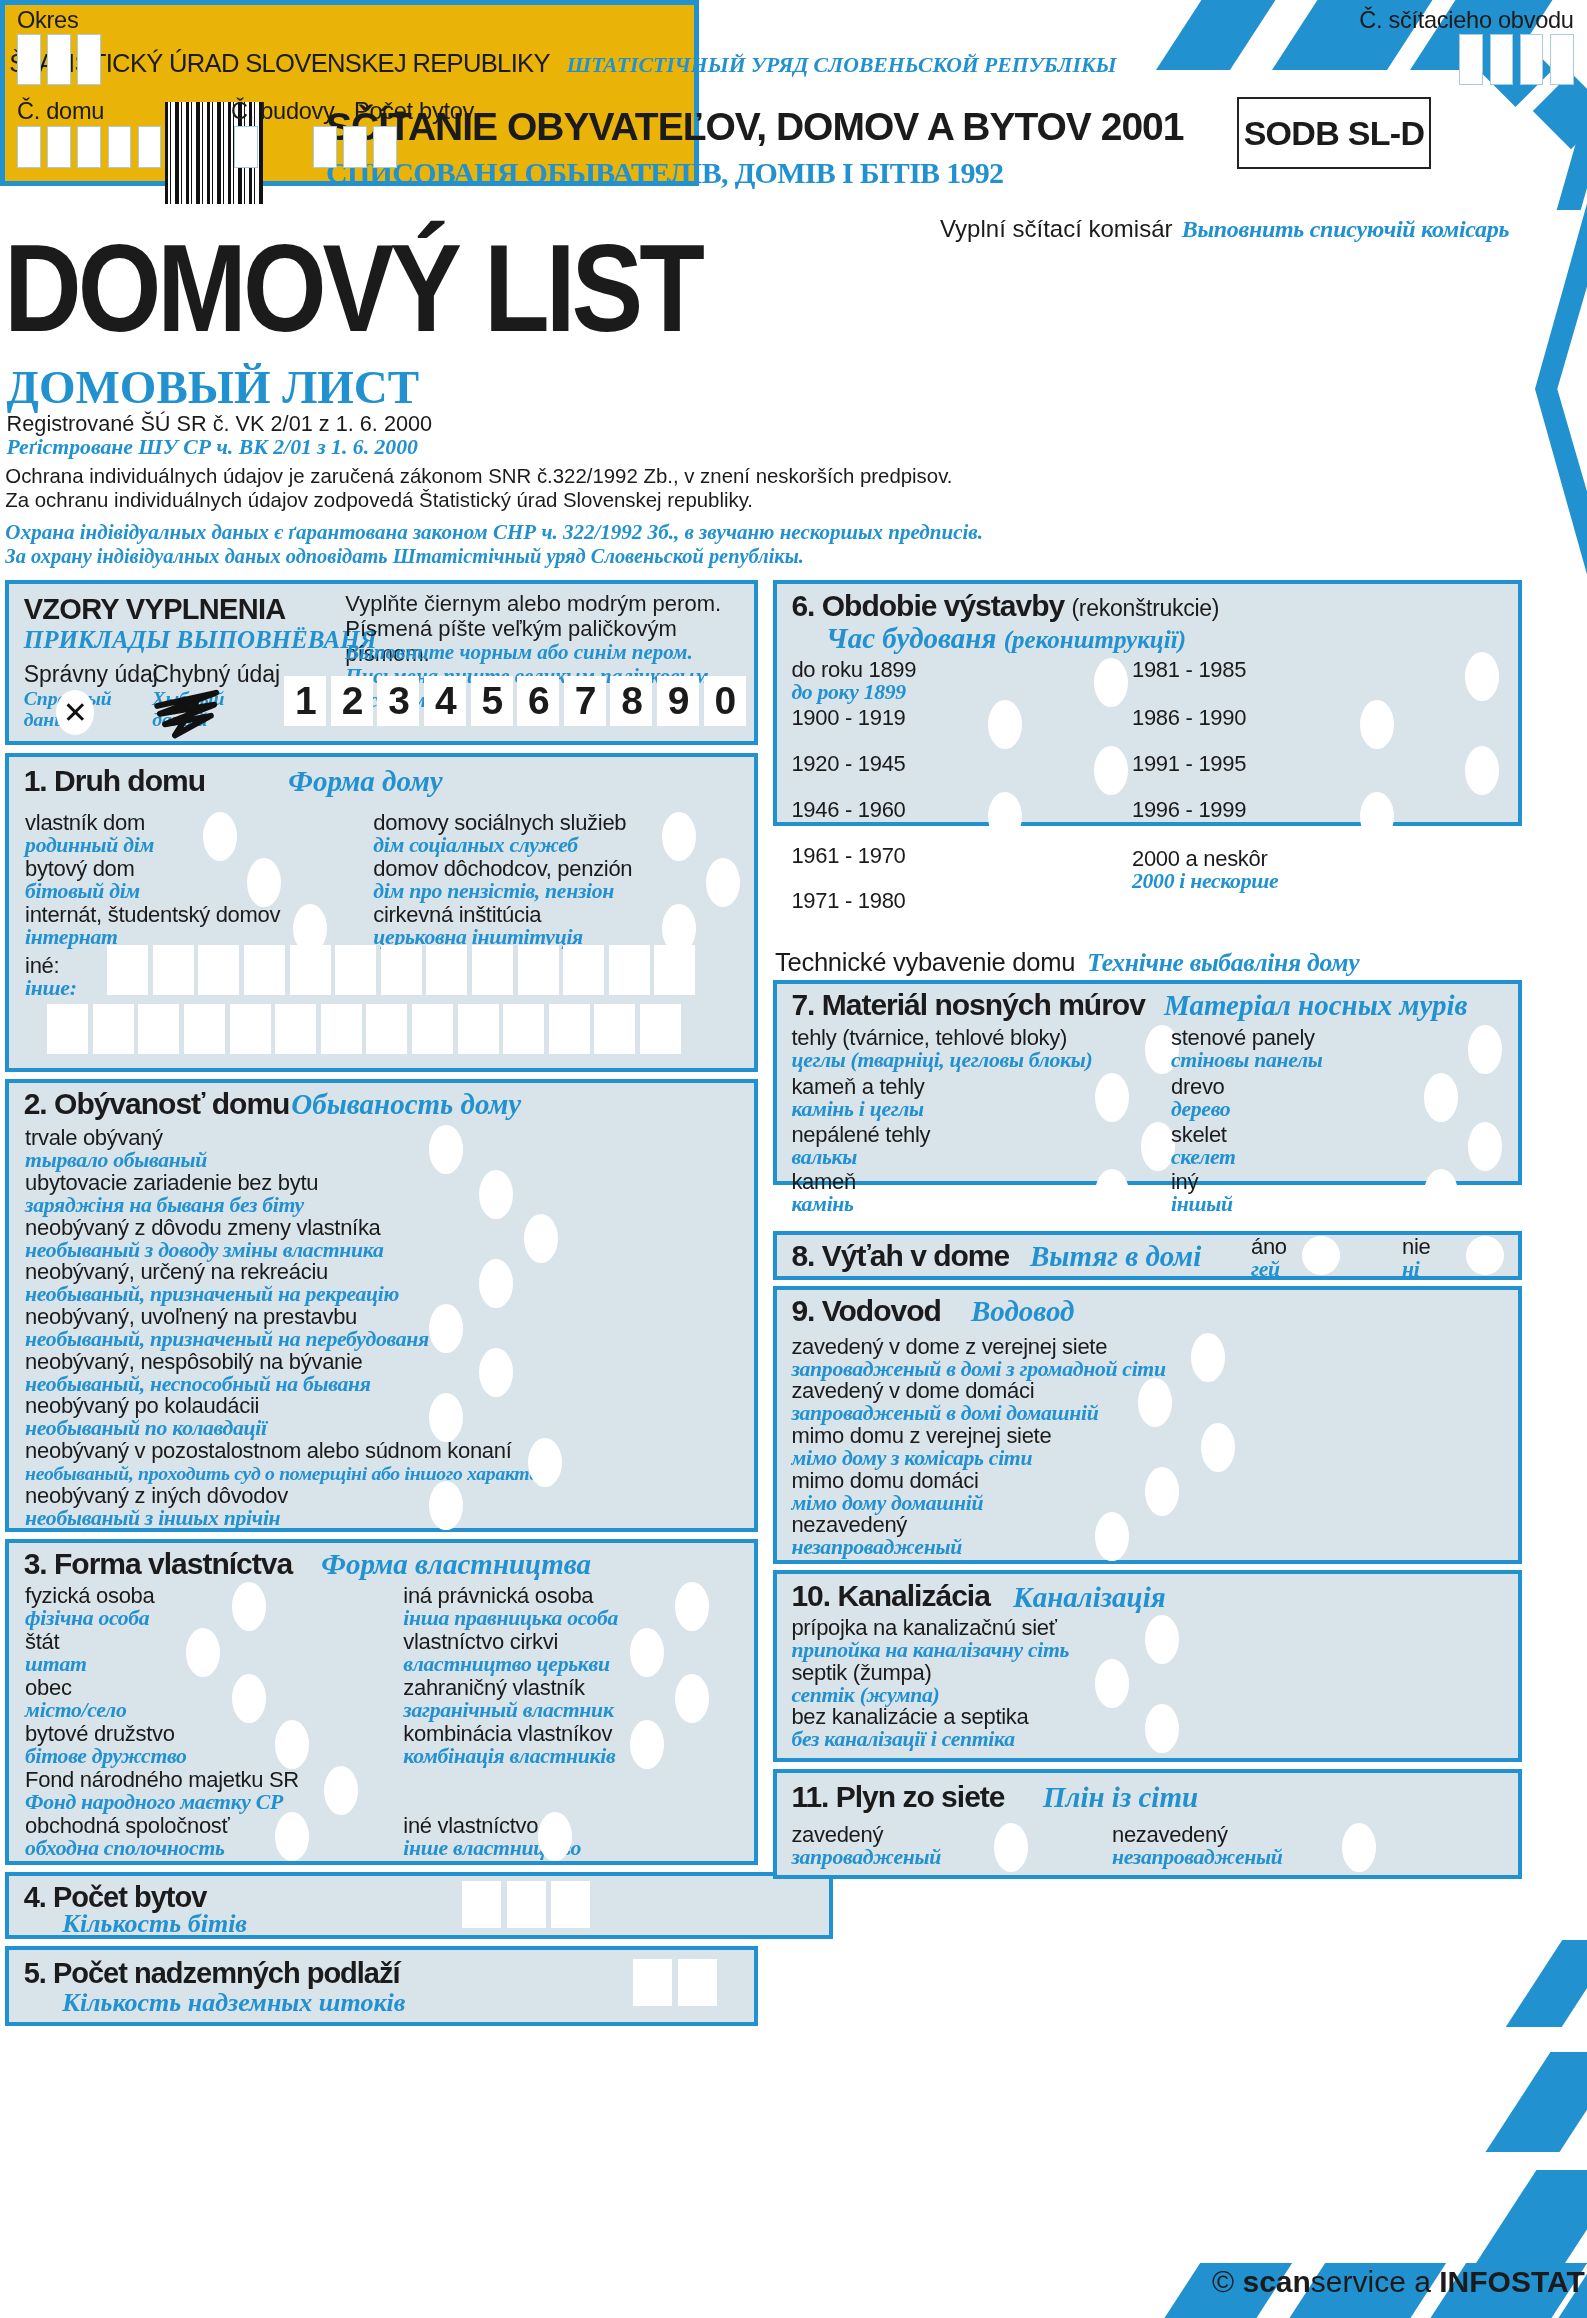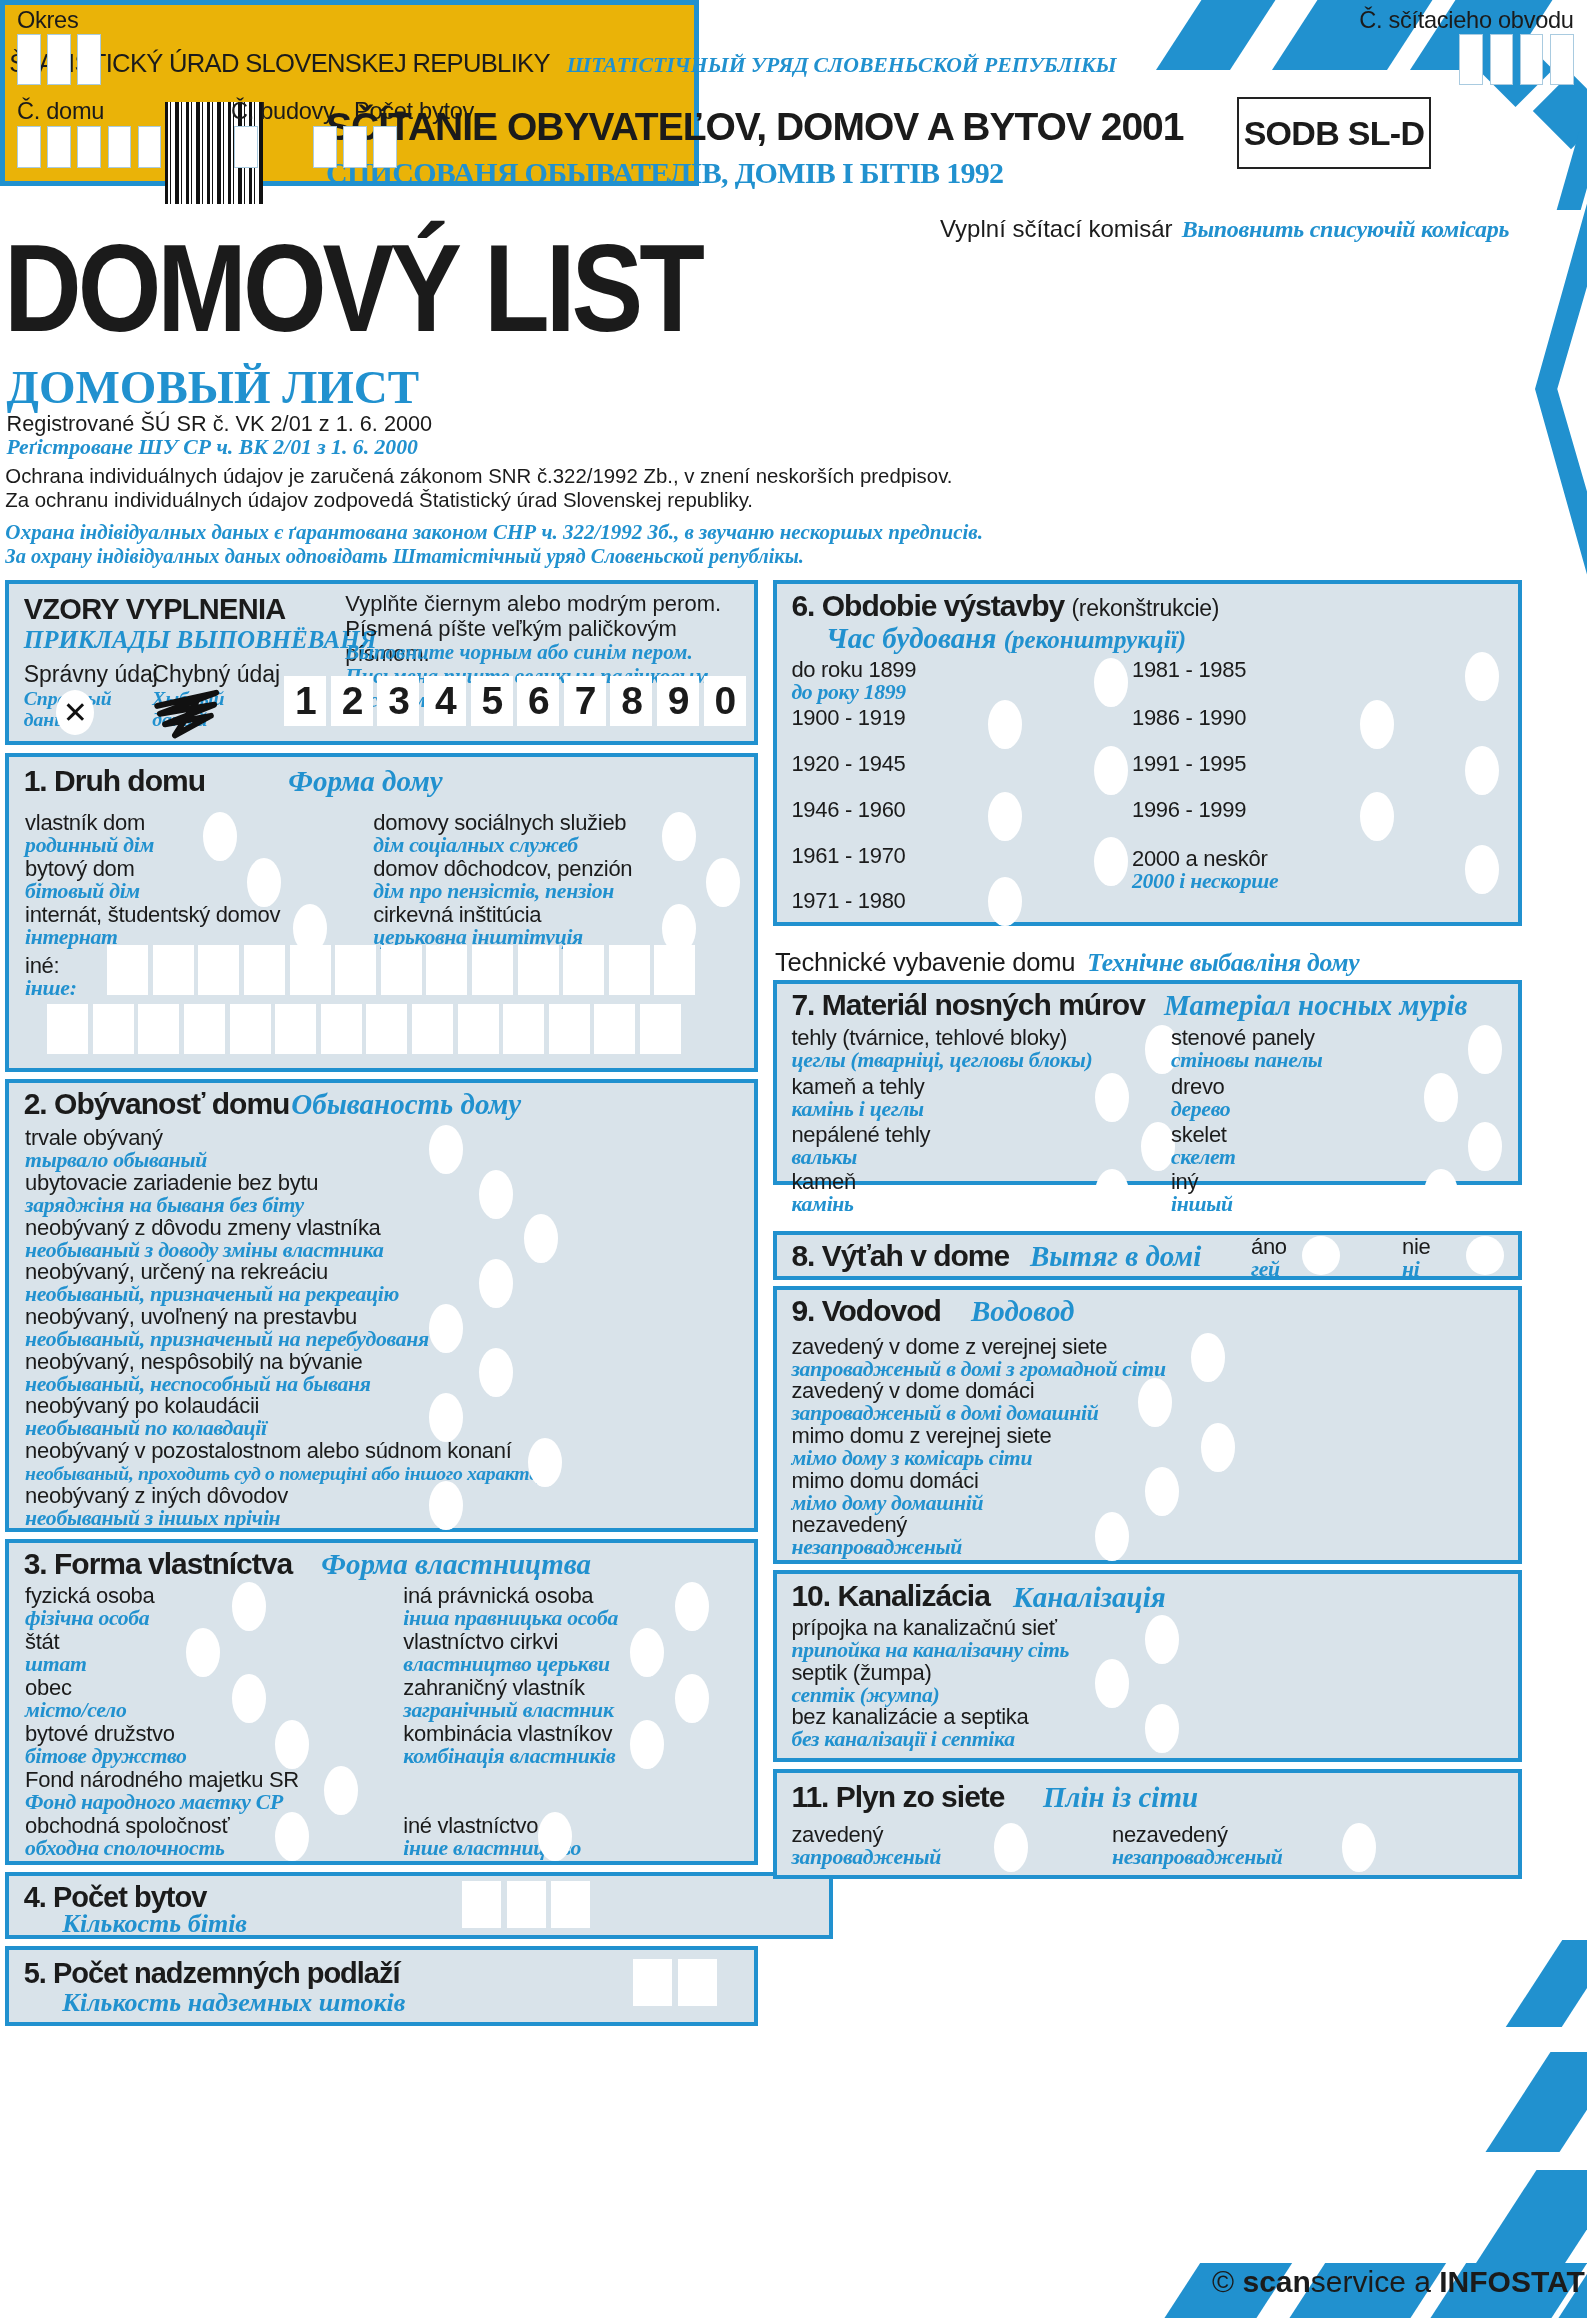--- a/index.html
+++ b/index.html
@@ -376,21 +376,21 @@
 
   <div class="panel" style="left:5.3px;top:1946px;width:753px;height:80px;">
     <div class="ph" style="left:14.4px;top:6.6px;font-size:29px;">5. Počet nadzemných podlaží</div>
     <div class="ph-ru" style="left:53px;top:38px;font-size:26px;">Кількость надземных штоків</div>
     <div class="cells scells" style="left:624px;top:9.2px;">
         <div class="cell"></div>
         <div class="cell"></div>
       </div>
   </div>
 
-  <div class="panel" style="left:773px;top:580px;width:749px;height:346px;">
+  <div class="panel" style="left:773px;top:580px;width:749px;height:246px;">
     <div class="ph" style="left:14.4px;top:5.3px;"><span>6. Obdobie výstavby</span> <span class="smallnote">(rekonštrukcie)</span></div>
     <div class="ph-ru" style="left:49px;top:38px;"><span>Час будованя</span> <span style="font-size:25px;">(реконштрукції)</span></div>
     <div class="opt" style="left:14.4px;top:74px;">
         <div class="sk">do roku 1899</div>
         <div class="ru">до року 1899</div>
       </div>
     <div class="bub" style="left:317px;top:74px;"></div>
     <div class="opt" style="left:14.4px;top:122px;">
         <div class="sk">1900 - 1919</div>
       </div>

